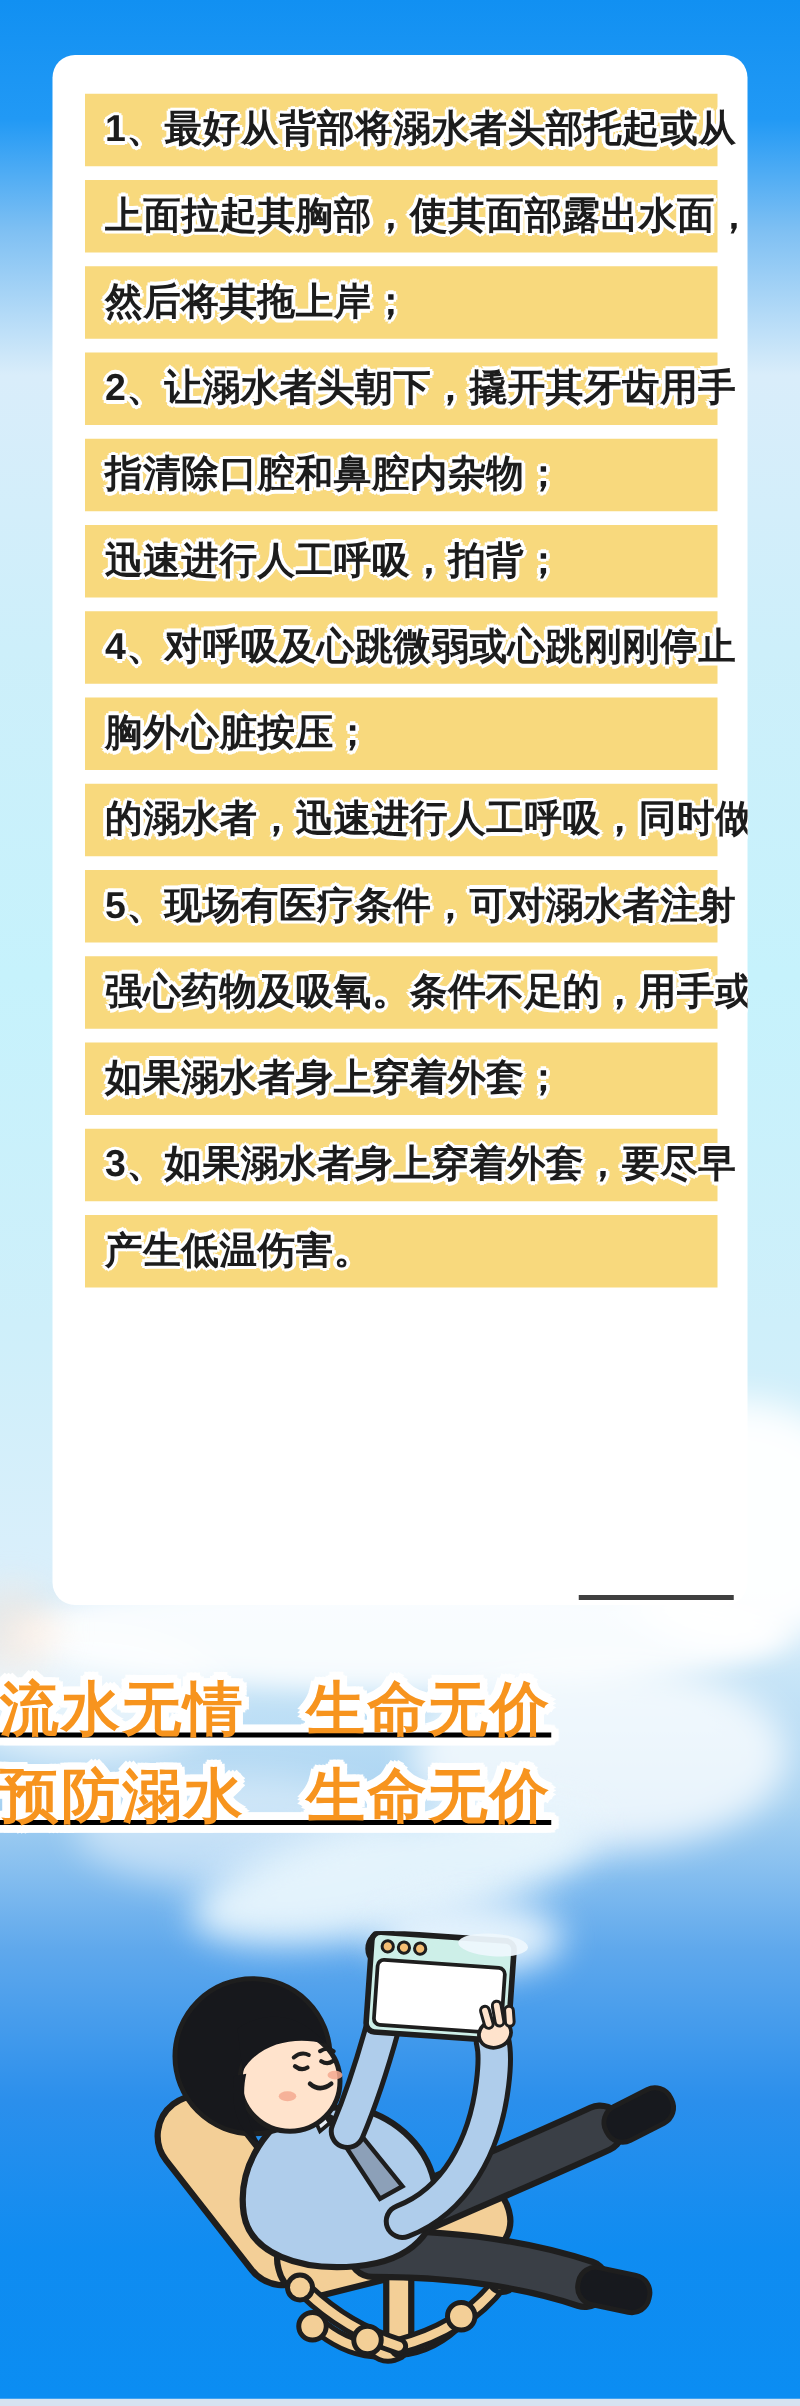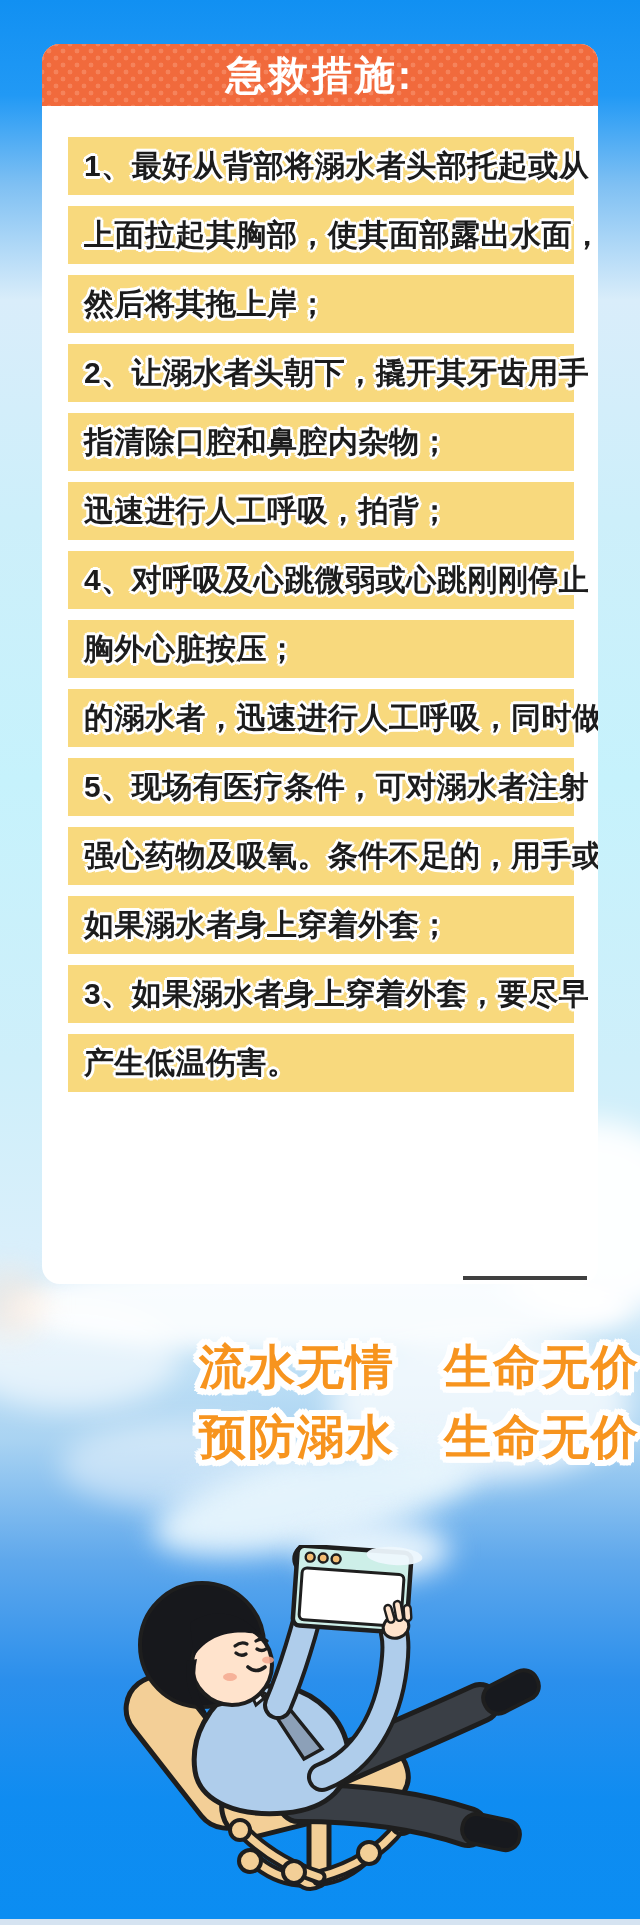--- a/index.html
+++ b/index.html
@@ -46,21 +46,21 @@
   .step-line{
     background:#F8D97D;height:58px;line-height:58px;
     padding-left:16px;white-space:nowrap;
     color:#1C1C1C;font-size:30px;font-weight:800;letter-spacing:.5px;
     text-shadow:-2px -2px 0 #fff,2px -2px 0 #fff,-2px 2px 0 #fff,2px 2px 0 #fff,
                 -3px 0 0 #fff,3px 0 0 #fff,0 -3px 0 #fff,0 3px 0 #fff;
   }
   .divider-dash{
     position:absolute;left:463px;top:1276px;width:124px;height:4px;background:#3F3F3F;
   }
-  .slogan{position:absolute;left:0;top:1332px;width:640px;text-align:right;}
+  .slogan{position:absolute;left:0;top:1332px;width:640px;text-align:left;text-decoration:underline;}
   .slogan-line{
     color:#F7941E;font-size:47px;font-weight:900;line-height:70px;letter-spacing:2px;
     white-space:pre;
     text-shadow:0 6px 0 #fff,0 -6px 0 #fff,6px 0 0 #fff,-6px 0 0 #fff,
       4px 4px 0 #fff,-4px 4px 0 #fff,4px -4px 0 #fff,-4px -4px 0 #fff,
       6px 3px 0 #fff,-6px 3px 0 #fff,6px -3px 0 #fff,-6px -3px 0 #fff,
       3px 6px 0 #fff,-3px 6px 0 #fff,3px -6px 0 #fff,-3px -6px 0 #fff;
   }
   .illustration{position:absolute;left:90px;top:1545px;}
   .bottom-strip{position:absolute;left:0;bottom:0;width:640px;height:6px;background:#D5E3F1;}
@@ -73,23 +73,20 @@
   <div class="cloud c1"></div>
   <div class="cloud c2"></div>
   <div class="cloud c3"></div>
   <div class="cloud c4"></div>
   <div class="cloud c5"></div>
   <div class="cloud c6"></div>
   <div class="cloud c7"></div>
   <div class="cloud c8"></div>
 
   <div class="card">
-    <div class="card-header">
-      <div class="card-title">急救措施:</div>
-    </div>
     <div class="steps">
         <div class="step-line">1、最好从背部将溺水者头部托起或从</div>
         <div class="step-line">上面拉起其胸部，使其面部露出水面，</div>
         <div class="step-line">然后将其拖上岸；</div>
         <div class="step-line">2、让溺水者头朝下，撬开其牙齿用手</div>
         <div class="step-line">指清除口腔和鼻腔内杂物；</div>
         <div class="step-line">迅速进行人工呼吸，拍背；</div>
         <div class="step-line">4、对呼吸及心跳微弱或心跳刚刚停止</div>
         <div class="step-line">胸外心脏按压；</div>
         <div class="step-line">的溺水者，迅速进行人工呼吸，同时做</div>

